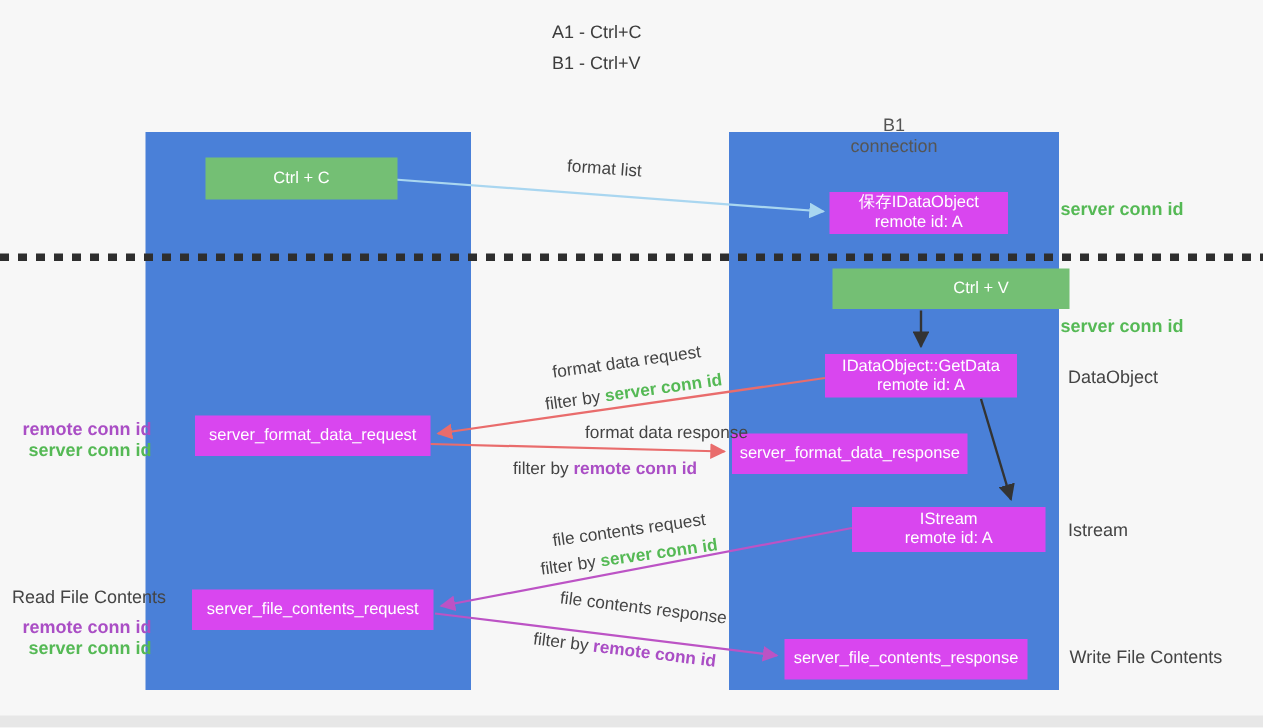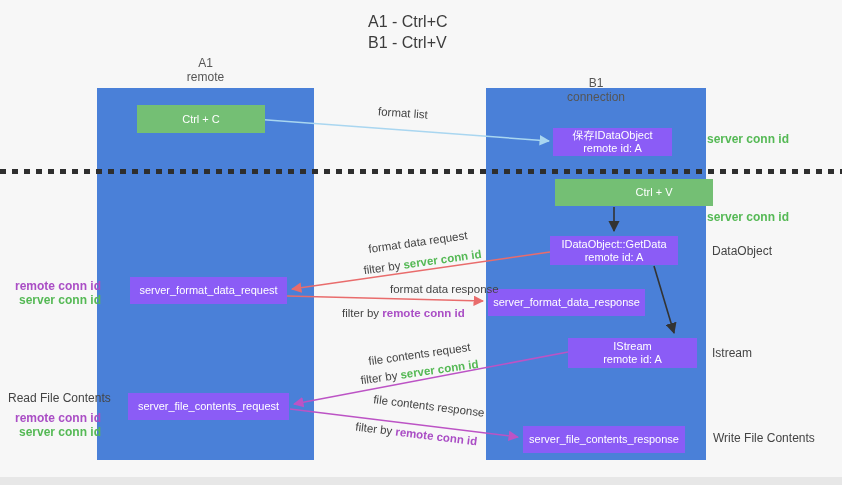--- a/index.html
+++ b/index.html
@@ -2,41 +2,41 @@
 <html><head>
 <meta charset="utf-8">
 <style>
   html,body { margin:0; padding:0; background:#f7f7f7; }
   .canvas {
     position:relative; width:842px; height:485px; overflow:hidden;
     background:#f7f7f7;
     font-family:"Liberation Sans", sans-serif;
     color:#444;
   }
-  .title { position:absolute; left:368px; top:11px; font-size:16px; line-height:21px; color:#3c3c3c; z-index:5; }
+  .title { position:absolute; left:368px; top:11px; font-size:12px; line-height:21px; color:#3c3c3c; z-index:5; }
   .lane-header { position:absolute; top:56px; text-align:center; font-size:12px; line-height:14px; color:#555; z-index:5; }
   .lane { position:absolute; top:88px; height:372px; background:#4a80d8; z-index:1; }
   .lane-a { left:97px;  width:217px; }
   .lane-b { left:486px; width:220px; }
 
   .dashes {
     position:absolute; left:0; top:169px; width:842px; height:5px; z-index:2;
     background:repeating-linear-gradient(90deg,#2e2e2e 0 6px,transparent 6px 12px);
   }
   .bottom-strip { position:absolute; left:0; top:477px; width:842px; height:8px; background:#e7e7e7; z-index:0; }
 
   svg.arrows { position:absolute; left:0; top:0; z-index:3; pointer-events:none; }
 
   .node {
     position:absolute; z-index:4; display:flex; flex-direction:column;
     align-items:center; justify-content:center; text-align:center;
     color:#fff; font-size:11px; line-height:13px; white-space:nowrap;
   }
   .green-node  { background:#74bf74; }
-  .orange-node { background:#8b5cf6; }
+  .orange-node { background:#d946ef; }
 
   .side-label { position:absolute; z-index:4; font-size:12px; line-height:14px; white-space:nowrap; }
   .green-text  { color:#55b955; font-weight:bold; }
   .purple-text { color:#aa4ec5; font-weight:bold; }
   .plain-text  { color:#444; }
   .right-align { text-align:right; width:101px; left:0; }
 
   .arrow-label { position:absolute; z-index:4; font-size:11.5px; color:#444; white-space:nowrap; }
   .rot-up   { transform:rotate(-8deg); }
   .rot-dn   { transform:rotate(7deg); }
@@ -45,24 +45,20 @@
 </head>
 <body>
 
 <div class="canvas">
 
   <div class="title">
     <div>A1 - Ctrl+C</div>
     <div>B1 - Ctrl+V</div>
   </div>
 
-  <div class="lane-header" style="left:97px;width:217px;">
-    <div>A1</div>
-    <div>remote</div>
-  </div>
   <div class="lane-header" style="left:486px;width:220px;margin-top:20px;">
     <div>B1</div>
     <div>connection</div>
   </div>
 
   <div class="lane lane-a"></div>
   <div class="lane lane-b"></div>
 
   <div class="dashes"></div>
   <div class="bottom-strip"></div>

